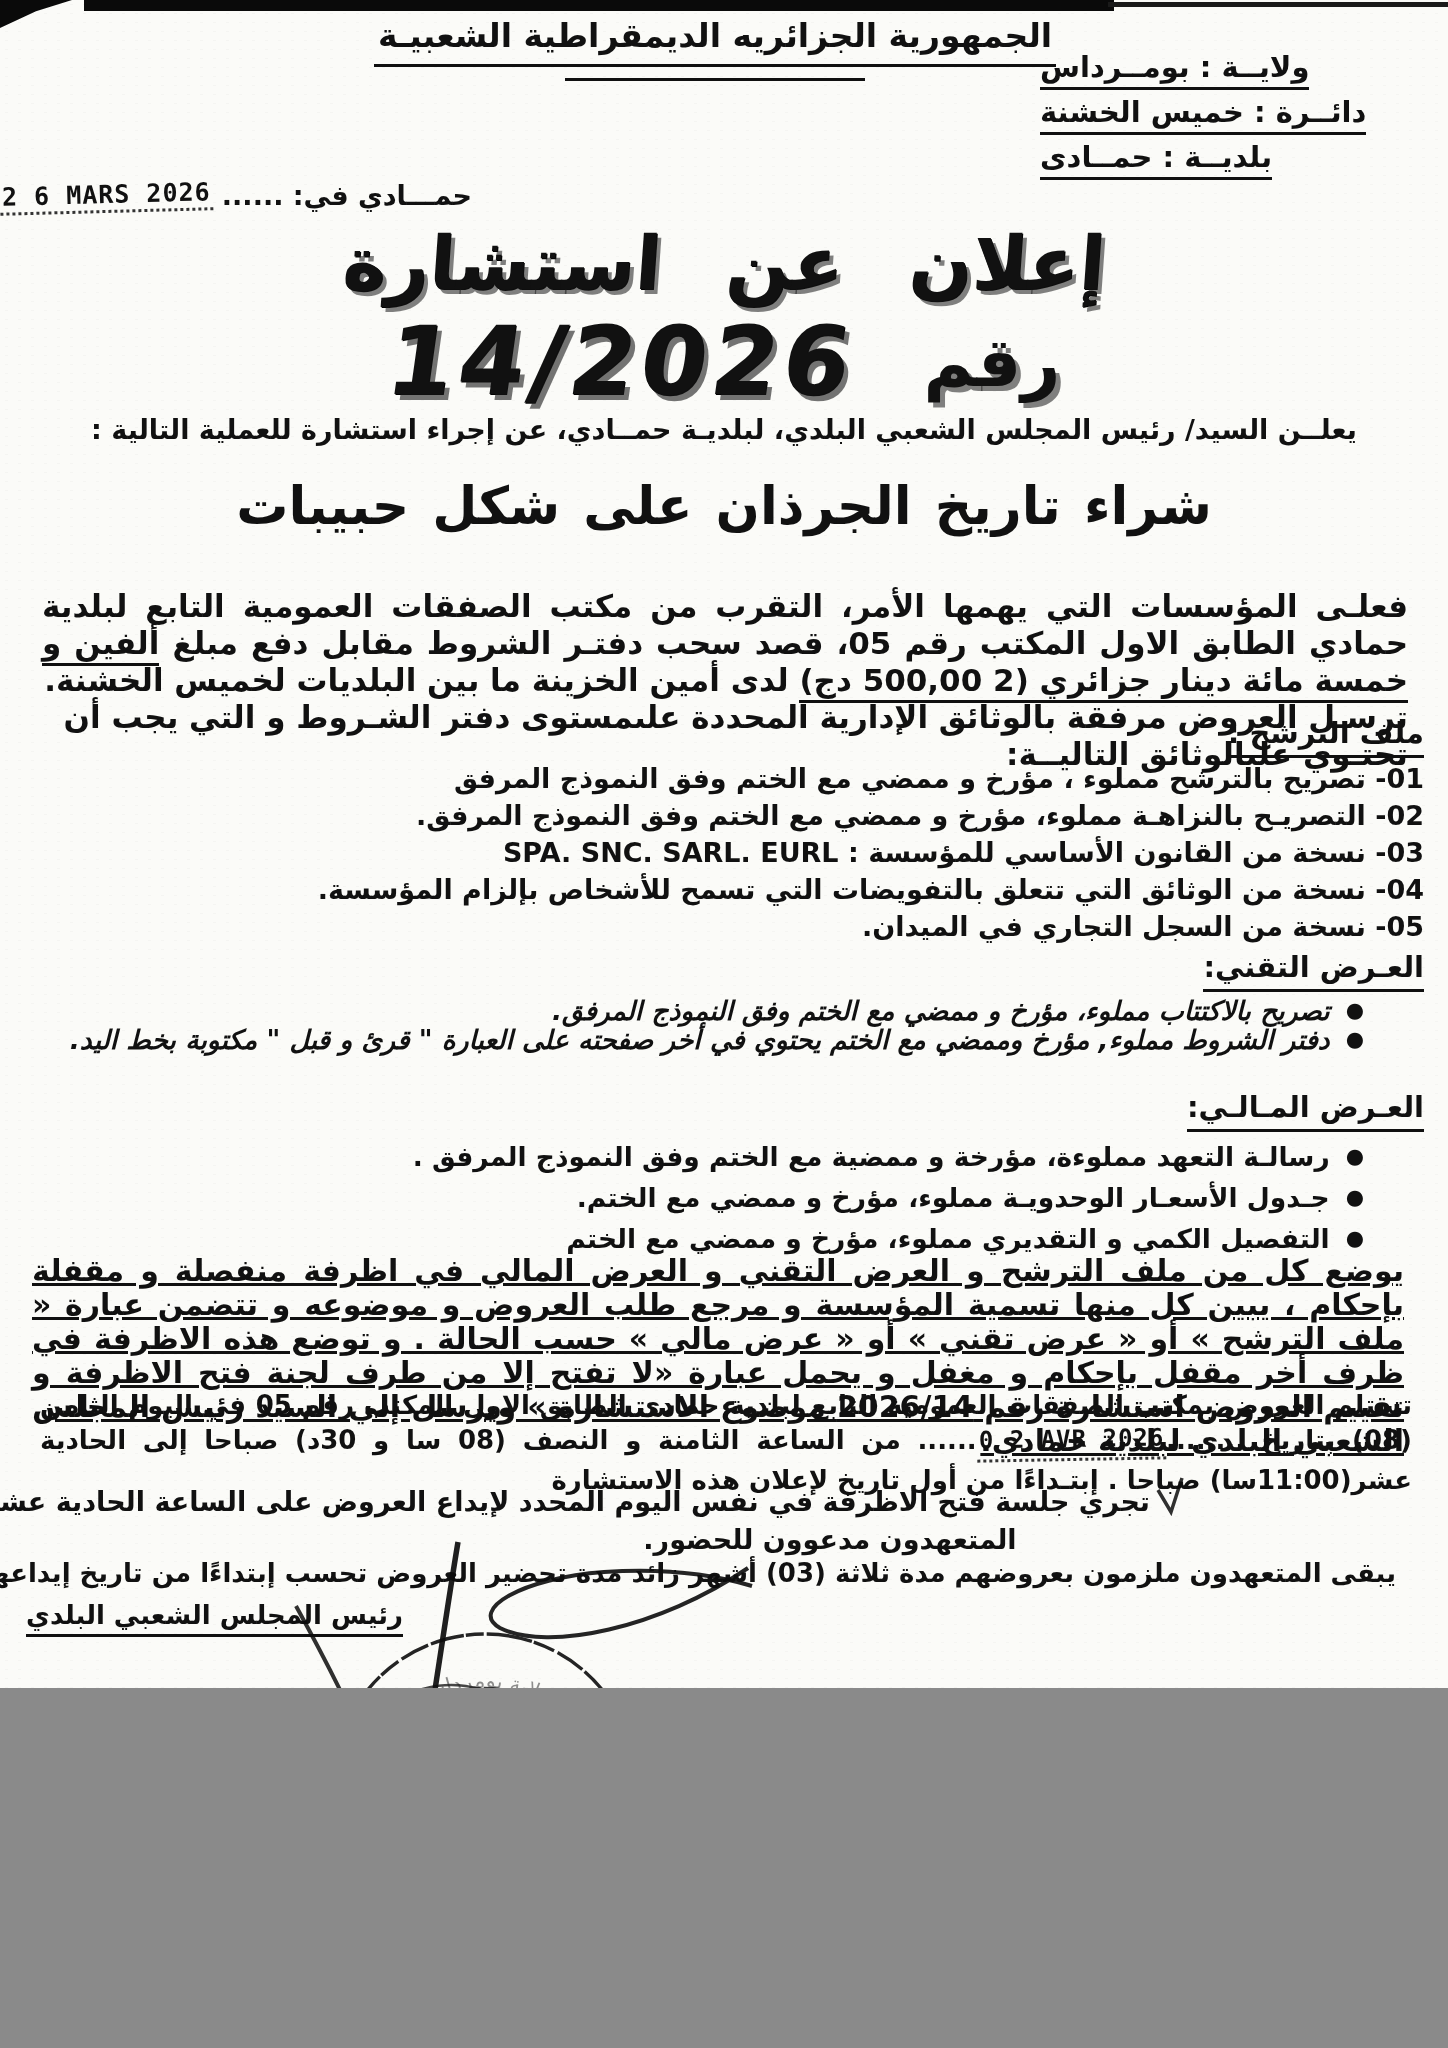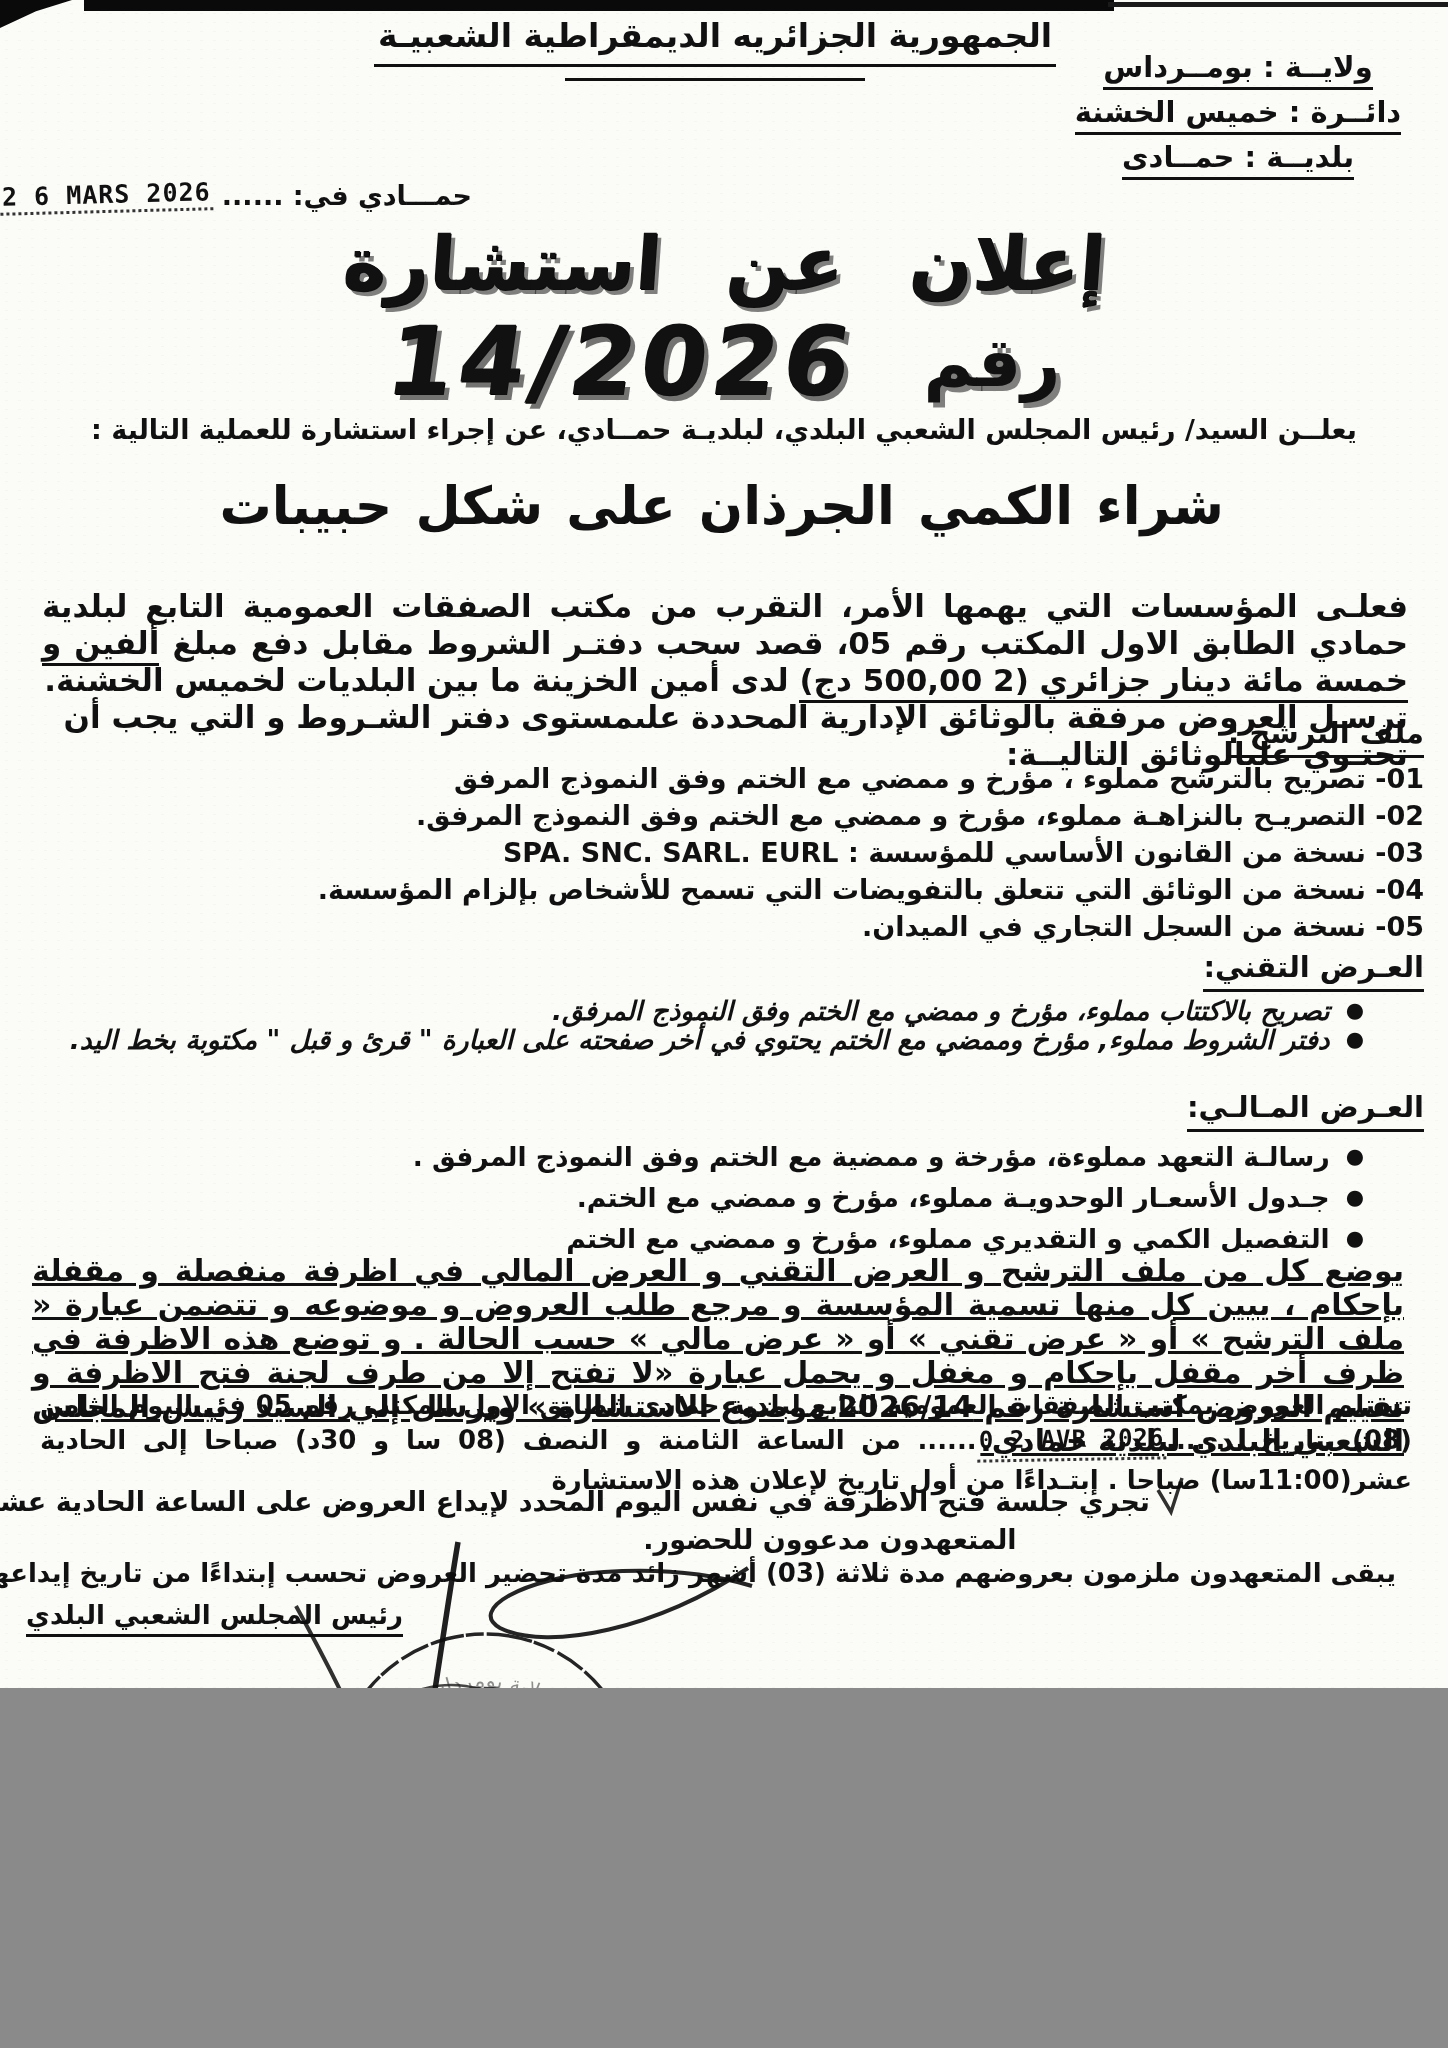--- a/index.html
+++ b/index.html
@@ -16,21 +16,21 @@
   .art-top2{top:2px;left:1108px;width:340px;height:5px;background:#1a1a1a;}
   .art-corner{top:0;left:0;width:72px;height:28px;background:#0a0a0a;clip-path:polygon(0 0,100% 0,50% 40%,0 100%);}
   .art-bottom{top:2028px;left:0;width:1448px;height:4px;background:linear-gradient(90deg,#000 0 9%,#1d1d1d 30%,#333 62%,#555 88%,#999);}
   .art-bottom-wedge{top:2022px;left:0;width:160px;height:13px;background:#060606;clip-path:polygon(0 0,10% 30%,100% 42%,100% 62%,0 100%);}
   .art-left{left:0;top:1984px;width:7px;height:64px;background:#0a0a0a;}
 
   .gov-title{top:16px;left:330px;width:770px;text-align:center;font-size:33px;font-weight:bold;}
   .gov-title .u-line{display:inline-block;border-bottom:3.5px solid #101010;padding:0 4px 9px;}
   .gov-underline2{top:78px;left:565px;width:300px;height:3px;background:#101010;}
 
-  .authority{top:50px;left:1040px;width:396px;text-align:center;font-size:29px;font-weight:bold;}
+  .authority{top:50px;left:1040px;width:396px;text-align:left;font-size:29px;font-weight:bold;}
   .authority .line{display:block;margin-bottom:5px;}
   .authority .u-line{display:inline-block;border-bottom:3.5px solid #101010;padding-bottom:3px;}
 
   .dateline{top:180px;left:40px;width:432px;font-size:27px;font-weight:bold;text-align:right;white-space:nowrap;}
   .dots{font-weight:bold;letter-spacing:2px;}
   .date-stamp{
     display:inline-block;direction:ltr;font-family:"DejaVu Sans Mono",monospace;
     font-weight:bold;font-size:25px;letter-spacing:1px;position:relative;top:-2px;
     transform:rotate(-1.5deg);border-bottom:3px dotted #333;padding:0 2px 1px;
   }
@@ -132,21 +132,21 @@
   </div>
 
   <div class="abs main-title1">إعلان عن استشارة</div>
   <div class="abs main-title2">
     <span>رقم</span>
     <span class="title-number">14/2026</span>
   </div>
 
   <div class="abs announce">يعلــن السيد/ رئيس المجلس الشعبي البلدي، لبلديـة حمــادي، عن إجراء استشارة للعملية التالية :</div>
 
-  <div class="abs subject">شراء الكمي الجرذان على شكل حبيبات</div>
+  <div class="abs subject">شراء تاريخ الجرذان على شكل حبيبات</div>
 
   <div class="abs intro">
     <div class="just"><span>فعلـى المؤسسات التي يهمها الأمر، التقرب من مكتب الصفقات العمومية التابع لبلدية حمادي الطابق الاول المكتب رقم 05، قصد سحب دفتـر الشروط مقابل دفع مبلغ </span><span class="u-seg">ألفين و خمسة مائة دينار جزائري (2 500,00 دج)</span><span> لدى أمين الخزينة ما بين البلديات لخميس الخشنة.</span></div>
     <div class="line3">ترسـل العروض مرفقة بالوثائق الإدارية المحددة علىمستوى دفتر الشـروط و التي يجب أن تحتـوي علىالوثائق التاليــة:</div>
   </div>
 
   <div class="abs sec-head h-cand">
     <span class="u-line">ملف الترشح :</span>
   </div>
   <div class="abs list cand-list">

